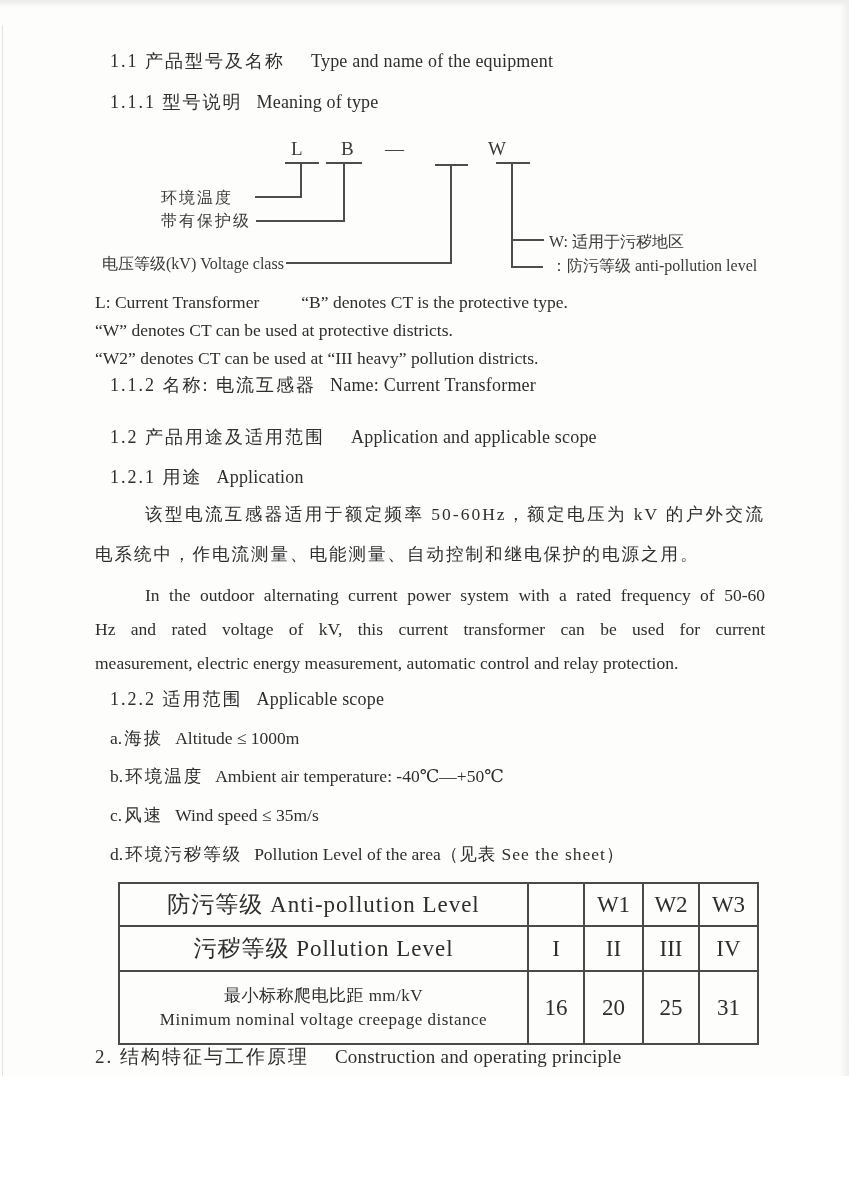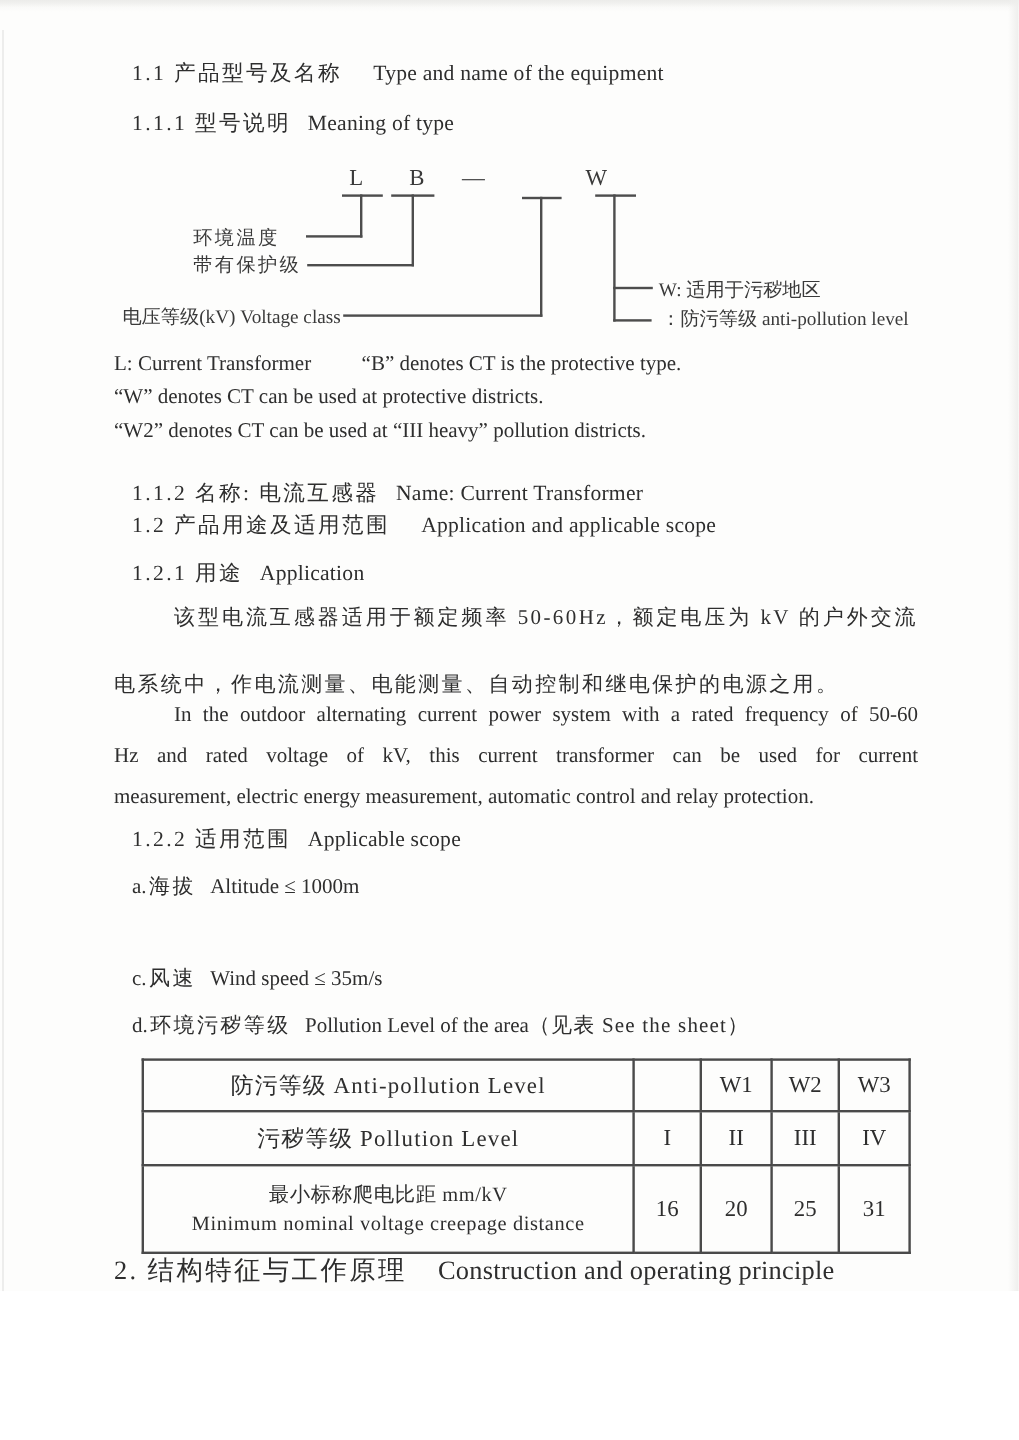--- a/index.html
+++ b/index.html
@@ -3,38 +3,38 @@
 <meta charset="utf-8">
 <style>
   html,body{margin:0;padding:0;background:#ffffff;}
   .page{
     position:relative;width:849px;height:1076px;overflow:hidden;
     background:linear-gradient(180deg,#f5f5f3 0px,#fdfdfc 10px,#fdfdfc 1140px,#f6f6f4 1200px);
     font-family:"Liberation Serif","DejaVu Serif",serif;color:#2e2e2e;
   }
   .line{position:absolute;white-space:nowrap;font-size:17.5px;line-height:1.25;}
   .h{font-size:18px;}
-  .h2big{font-size:22px;text-align:center;}
+  .h2big{font-size:19px;text-align:center;}
   .cn{letter-spacing:2px;}
   .en{margin-left:14px;letter-spacing:0.2px;}
   .gap-lg{margin-left:26px;}
   .gap-xl{margin-left:42px;}
   .jline{white-space:normal;text-align:justify;text-align-last:justify;}
   .item .pfx{letter-spacing:0;}
   .item .icn{margin-left:2px;letter-spacing:2px;}
   .item .ien{margin-left:12px;}
   .item .iex{letter-spacing:1px;}
   
   .dsym{position:absolute;font-size:19px;color:#3a3a3a;}
   .dlabel{position:absolute;font-size:16px;white-space:nowrap;color:#3a3a3a;}
   .bar{position:absolute;background:#4d4d4d;}
   .hbar{height:2px;} .vbar{width:2px;}
   
   .sheet{position:absolute;left:118px;top:882px;border-collapse:collapse;table-layout:fixed;}
-  .sheet td{border:2px solid #4a4a4a;text-align:center;vertical-align:middle;font-size:19px;padding:0;color:#2e2e2e;}
+  .sheet td{border:2px solid #4a4a4a;text-align:center;vertical-align:middle;font-size:23px;padding:0;color:#2e2e2e;}
   .sheet .lbl{letter-spacing:1px;}
   .sheet .two{font-size:17px;line-height:24px;letter-spacing:0.5px;}
   
   .edge-top{position:absolute;left:0;top:0;width:100%;height:6px;background:linear-gradient(#ececea,rgba(255,255,255,0));}
   .edge-left{position:absolute;left:2px;top:25px;width:1px;height:1120px;background:#e3e3e1;}
   .edge-right{position:absolute;right:0;top:0;width:9px;height:100%;background:linear-gradient(90deg,rgba(240,240,238,0),#eeeeec);}
   .fold-line{position:absolute;left:0;top:1154px;width:100%;height:1px;background:#dddddb;}
   .bleed-bar{position:absolute;left:215px;top:1192px;width:490px;height:6px;background:#646464;border-radius:2px;filter:blur(0.6px);}
   .mark-slash{position:absolute;left:347px;top:1092px;width:1px;height:11px;background:#c2c2c0;transform:rotate(18deg);}
   .mark-plus-h{position:absolute;left:557px;top:1146px;width:6px;height:1px;background:#aaaaa8;}
@@ -89,45 +89,48 @@
   <div class="dlabel" style="left:102px;top:254px">电压等级(kV) Voltage class</div>
   <div class="dlabel" style="left:549px;top:232px">W: 适用于污秽地区</div>
   <div class="dlabel" style="left:551px;top:256px">：防污等级  anti-pollution level</div>
 
   <div class="line" style="left:95px;top:292px">
     <span>L: Current Transformer</span><span class="gap-xl">“B” denotes CT is the protective type.</span>
   </div>
   <div class="line" style="left:95px;top:320px">“W” denotes CT can be used at protective districts.</div>
   <div class="line" style="left:95px;top:348px">“W2” denotes CT can be used at “III heavy” pollution districts.</div>
 
-  <div class="line h" style="left:110px;top:400px">
+  <div class="line h" style="left:110px;top:374px">
     <span class="cn">1.1.2 名称: 电流互感器</span><span class="en">Name: Current Transformer</span>
   </div>
 
   <div class="line h" style="left:110px;top:426px">
     <span class="cn">1.2 产品用途及适用范围</span><span class="en gap-lg">Application and applicable scope</span>
   </div>
 
   <div class="line h" style="left:110px;top:466px">
     <span class="cn">1.2.1 用途</span><span class="en">Application</span>
   </div>
 
   <div class="line cn jline" style="left:145px;top:504px;width:620px">该型电流互感器适用于额定频率 50-60Hz，额定电压为 kV 的户外交流</div>
-  <div class="line cn" style="left:95px;top:560px">电系统中，作电流测量、电能测量、自动控制和继电保护的电源之用。</div>
+  <div class="line cn" style="left:95px;top:544px">电系统中，作电流测量、电能测量、自动控制和继电保护的电源之用。</div>
 
   <div class="line jline" style="left:145px;top:585px;width:620px">In the outdoor alternating current power system with a rated frequency of 50-60</div>
   <div class="line jline" style="left:95px;top:619px;width:670px">Hz and rated voltage of kV, this current transformer can be used for current</div>
   <div class="line" style="left:95px;top:653px">measurement, electric energy measurement, automatic control and relay protection.</div>
 
   <div class="line h" style="left:110px;top:688px">
     <span class="cn">1.2.2 适用范围</span><span class="en">Applicable scope</span>
   </div>
 
   <div class="line item" style="left:110px;top:728px">
     <span class="pfx">a.</span><span class="icn">海拔</span><span class="ien">Altitude ≤ 1000m</span>
+  </div>
+  <div class="line item" style="left:110px;top:766px">
+    <span class="pfx">b.</span><span class="icn">环境温度</span><span class="ien">Ambient air temperature: -40℃—+50℃</span>
   </div>
   <div class="line item" style="left:110px;top:805px">
     <span class="pfx">c.</span><span class="icn">风速</span><span class="ien">Wind speed ≤ 35m/s</span>
   </div>
   <div class="line item" style="left:110px;top:844px">
     <span class="pfx">d.</span><span class="icn">环境污秽等级</span><span class="ien">Pollution Level of the area</span><span class="iex">（见表  See the sheet）</span>
   </div>
 
   <table class="sheet">
     <colgroup>

